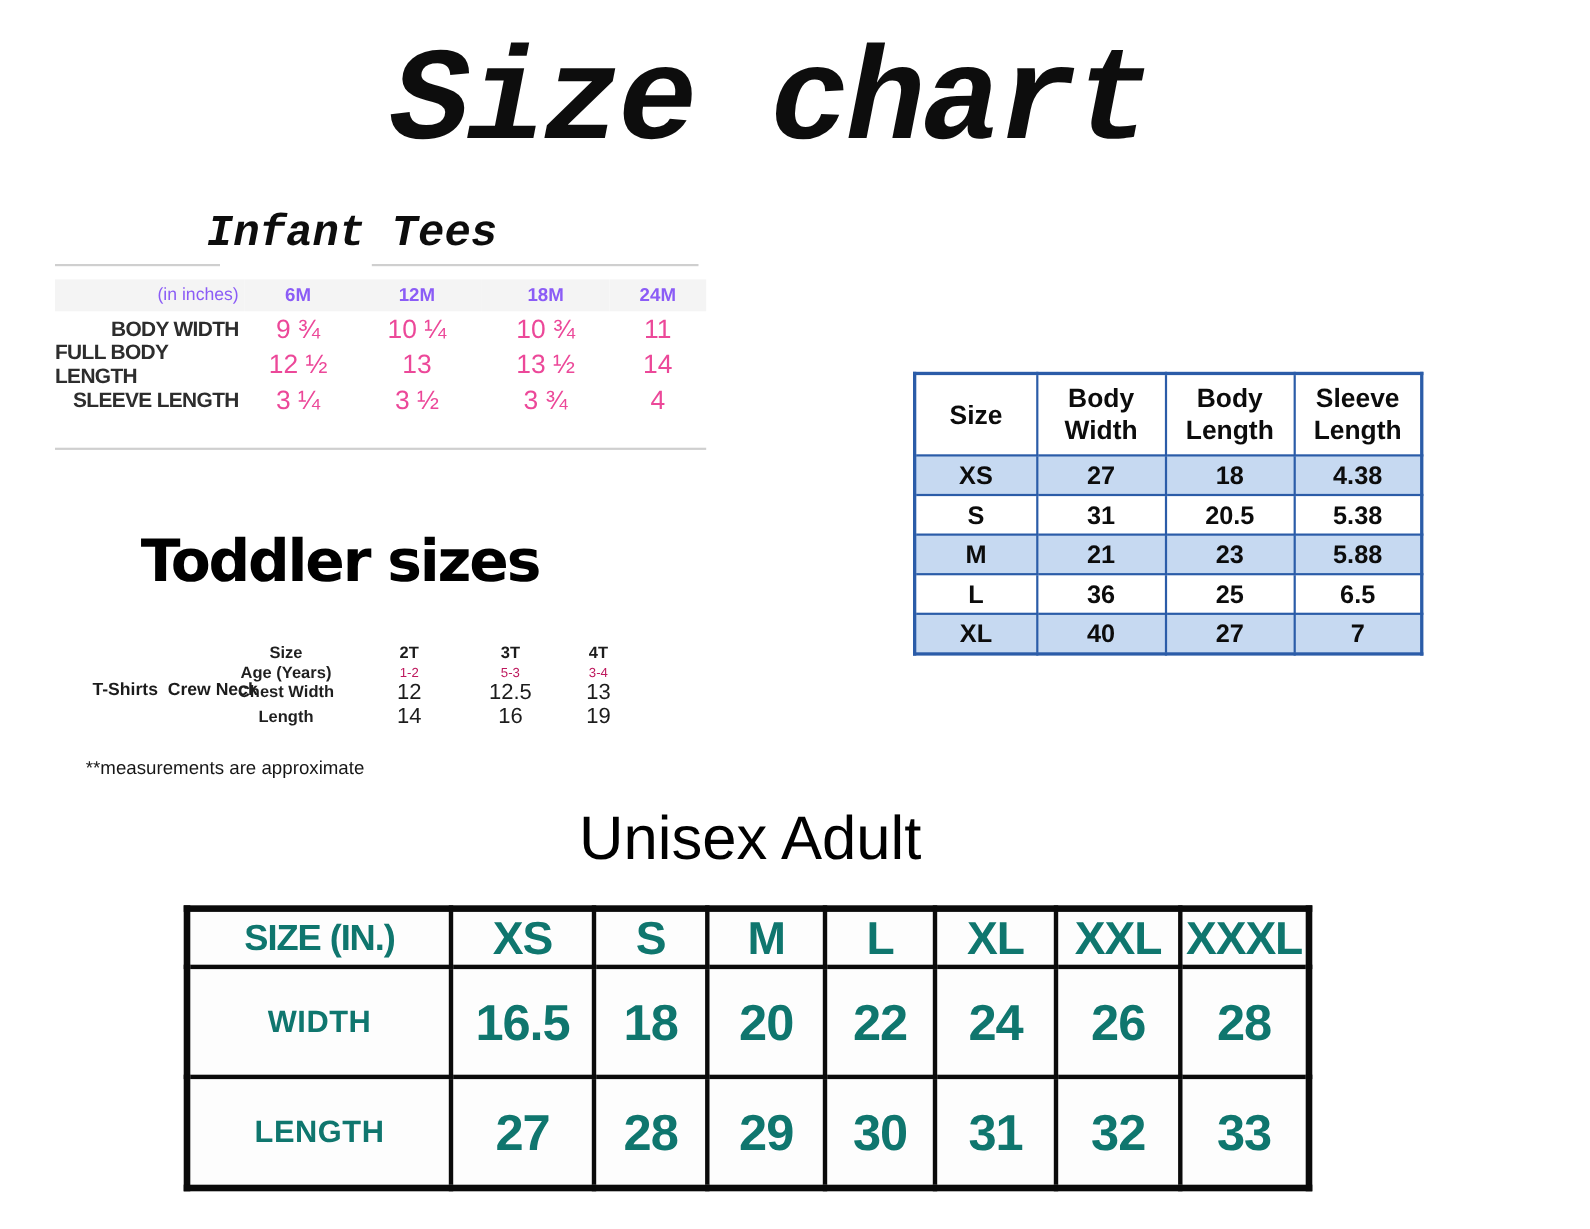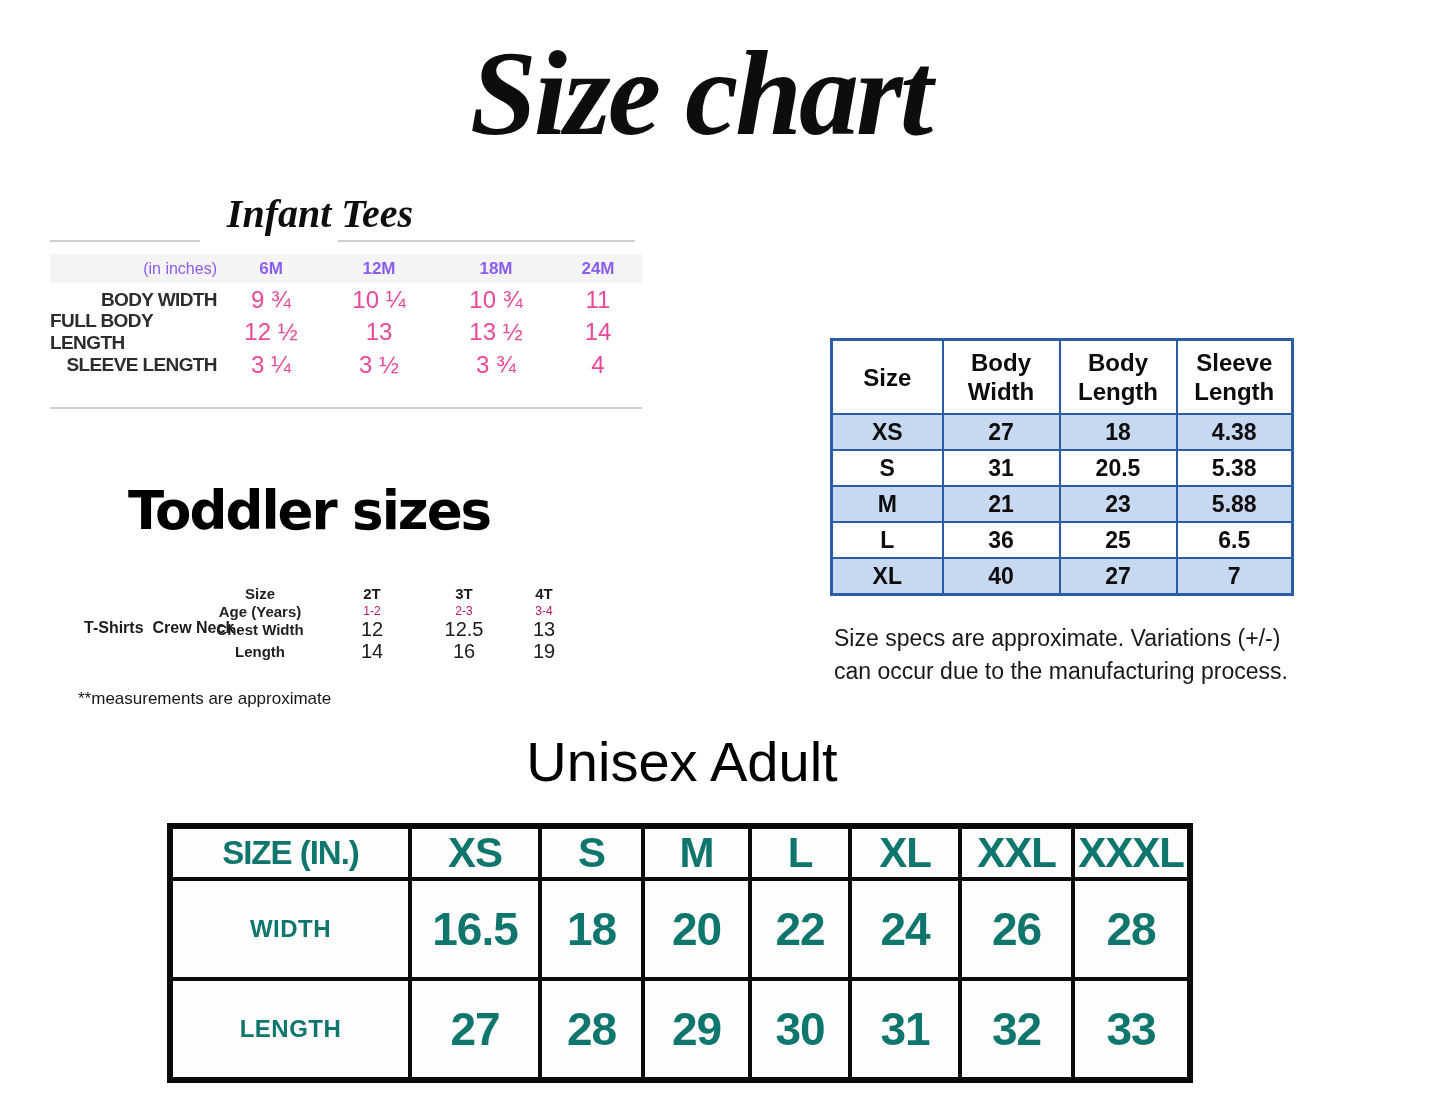--- a/index.html
+++ b/index.html
@@ -1,20 +1,20 @@
 <!DOCTYPE html>
 <html><head>
 <meta charset="utf-8">
 <style>
   html,body{margin:0;padding:0;background:#fff;}
   .canvas{
     position:relative;width:1445px;height:1117px;background:#ffffff;
     font-family:"Liberation Sans",sans-serif;color:#111;overflow:hidden;
   }
-  .script{font-family:Liberation Serif, serif;font-style:italic;font-weight:700;color:#0d0d0d;}
+  .script{font-family:Liberation Mono, monospace;font-style:italic;font-weight:700;color:#0d0d0d;}
 
   
   #main-title{position:absolute;left:0;top:24px;width:1400px;text-align:center;
     font-size:120px;line-height:140px;letter-spacing:-3px;}
 
   
   #infant-title{position:absolute;left:160px;top:192px;width:320px;text-align:center;font-size:40px;line-height:44px;}
   #youth-title{position:absolute;left:887px;top:284px;width:360px;text-align:center;font-size:40px;line-height:44px;}
 
   
@@ -61,21 +61,21 @@
   #adult-title{position:absolute;left:0;top:720px;width:1364px;text-align:center;
     font-size:56px;line-height:84px;font-weight:400;color:#000;}
   #adult-table{position:absolute;left:167px;top:823px;width:1020px;border-collapse:collapse;
     table-layout:fixed;border:6px solid #0a0a0a;background:#fdfdfd;}
   #adult-table th,#adult-table td{border:4px solid #0a0a0a;text-align:center;vertical-align:middle;
     background:#fdfdfd;color:#0f766e;padding:0;}
   #adult-table tr.ahr th{height:48px;}
   #adult-table tr.adr td{height:96px;}
   #adult-table .ac{font-size:33px;font-weight:700;letter-spacing:-1px;}
   #adult-table .ah{font-size:42px;font-weight:700;letter-spacing:-1px;}
-  #adult-table .al{font-size:24px;font-weight:700;letter-spacing:0.5px;}
+  #adult-table .al{font-size:28px;font-weight:700;letter-spacing:0.5px;}
   #adult-table .av{font-size:46px;font-weight:700;letter-spacing:-1px;}
 </style>
 </head>
 <body>
 
 <div class="canvas">
 
   <div id="main-title" class="script">Size chart</div>
 
   <div id="infant-title" class="script">Infant Tees</div>
@@ -144,35 +144,31 @@
           <td>6.5</td>
         </tr>
         <tr class="alt">
           <td>XL</td>
           <td>40</td>
           <td>27</td>
           <td>7</td>
         </tr>
       </tbody>
   </table>
-  <div id="youth-note">
-    <div>Size specs are approximate. Variations (+/-)</div>
-    <div>can occur due to the manufacturing process.</div>
-  </div>
 
   <div id="toddler-title">Toddler sizes</div>
   <div id="toddler-side">T-Shirts  Crew Neck</div>
   <div id="toddler-table">
       <div class="tl r0">Size</div>
       <div class="tv r0">2T</div>
       <div class="tv r0">3T</div>
       <div class="tv r0">4T</div>
       <div class="tl r1">Age (Years)</div>
       <div class="tv r1">1-2</div>
-      <div class="tv r1">2-3</div>
+      <div class="tv r1">5-3</div>
       <div class="tv r1">3-4</div>
       <div class="tl r2">Chest Width</div>
       <div class="tv r2">12</div>
       <div class="tv r2">12.5</div>
       <div class="tv r2">13</div>
       <div class="tl r3">Length</div>
       <div class="tv r3">14</div>
       <div class="tv r3">16</div>
       <div class="tv r3">19</div>
     </div>

